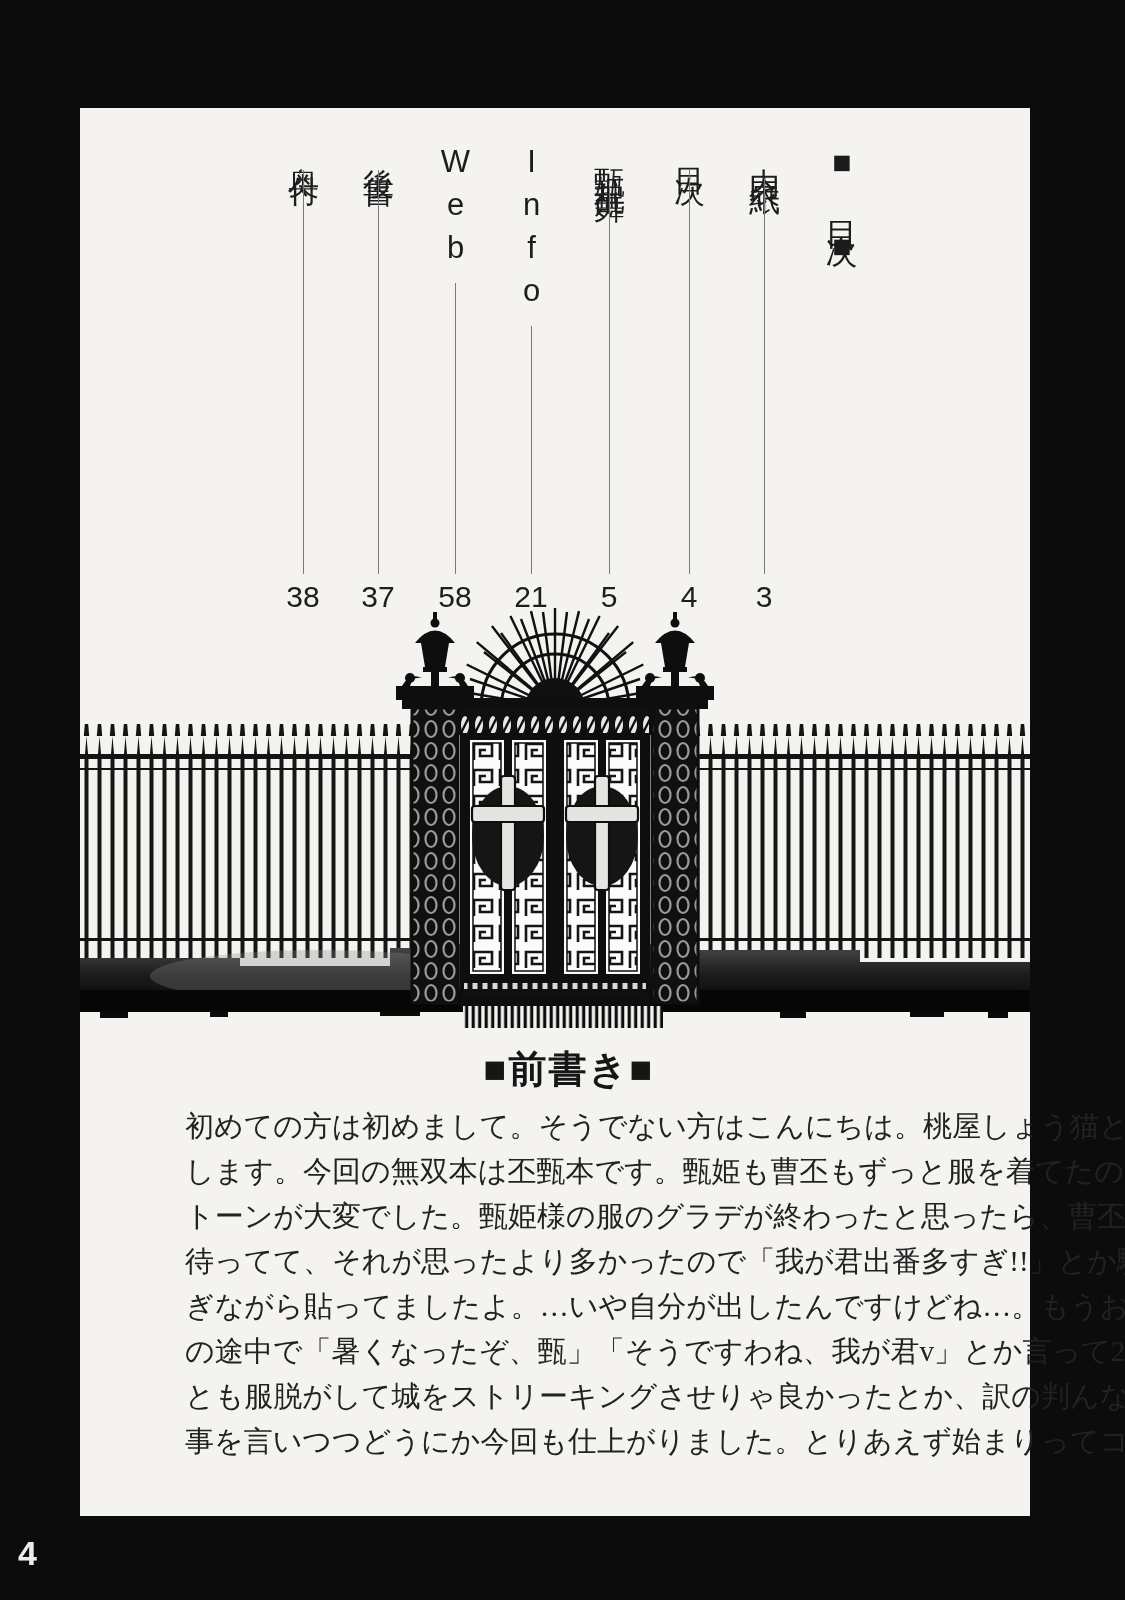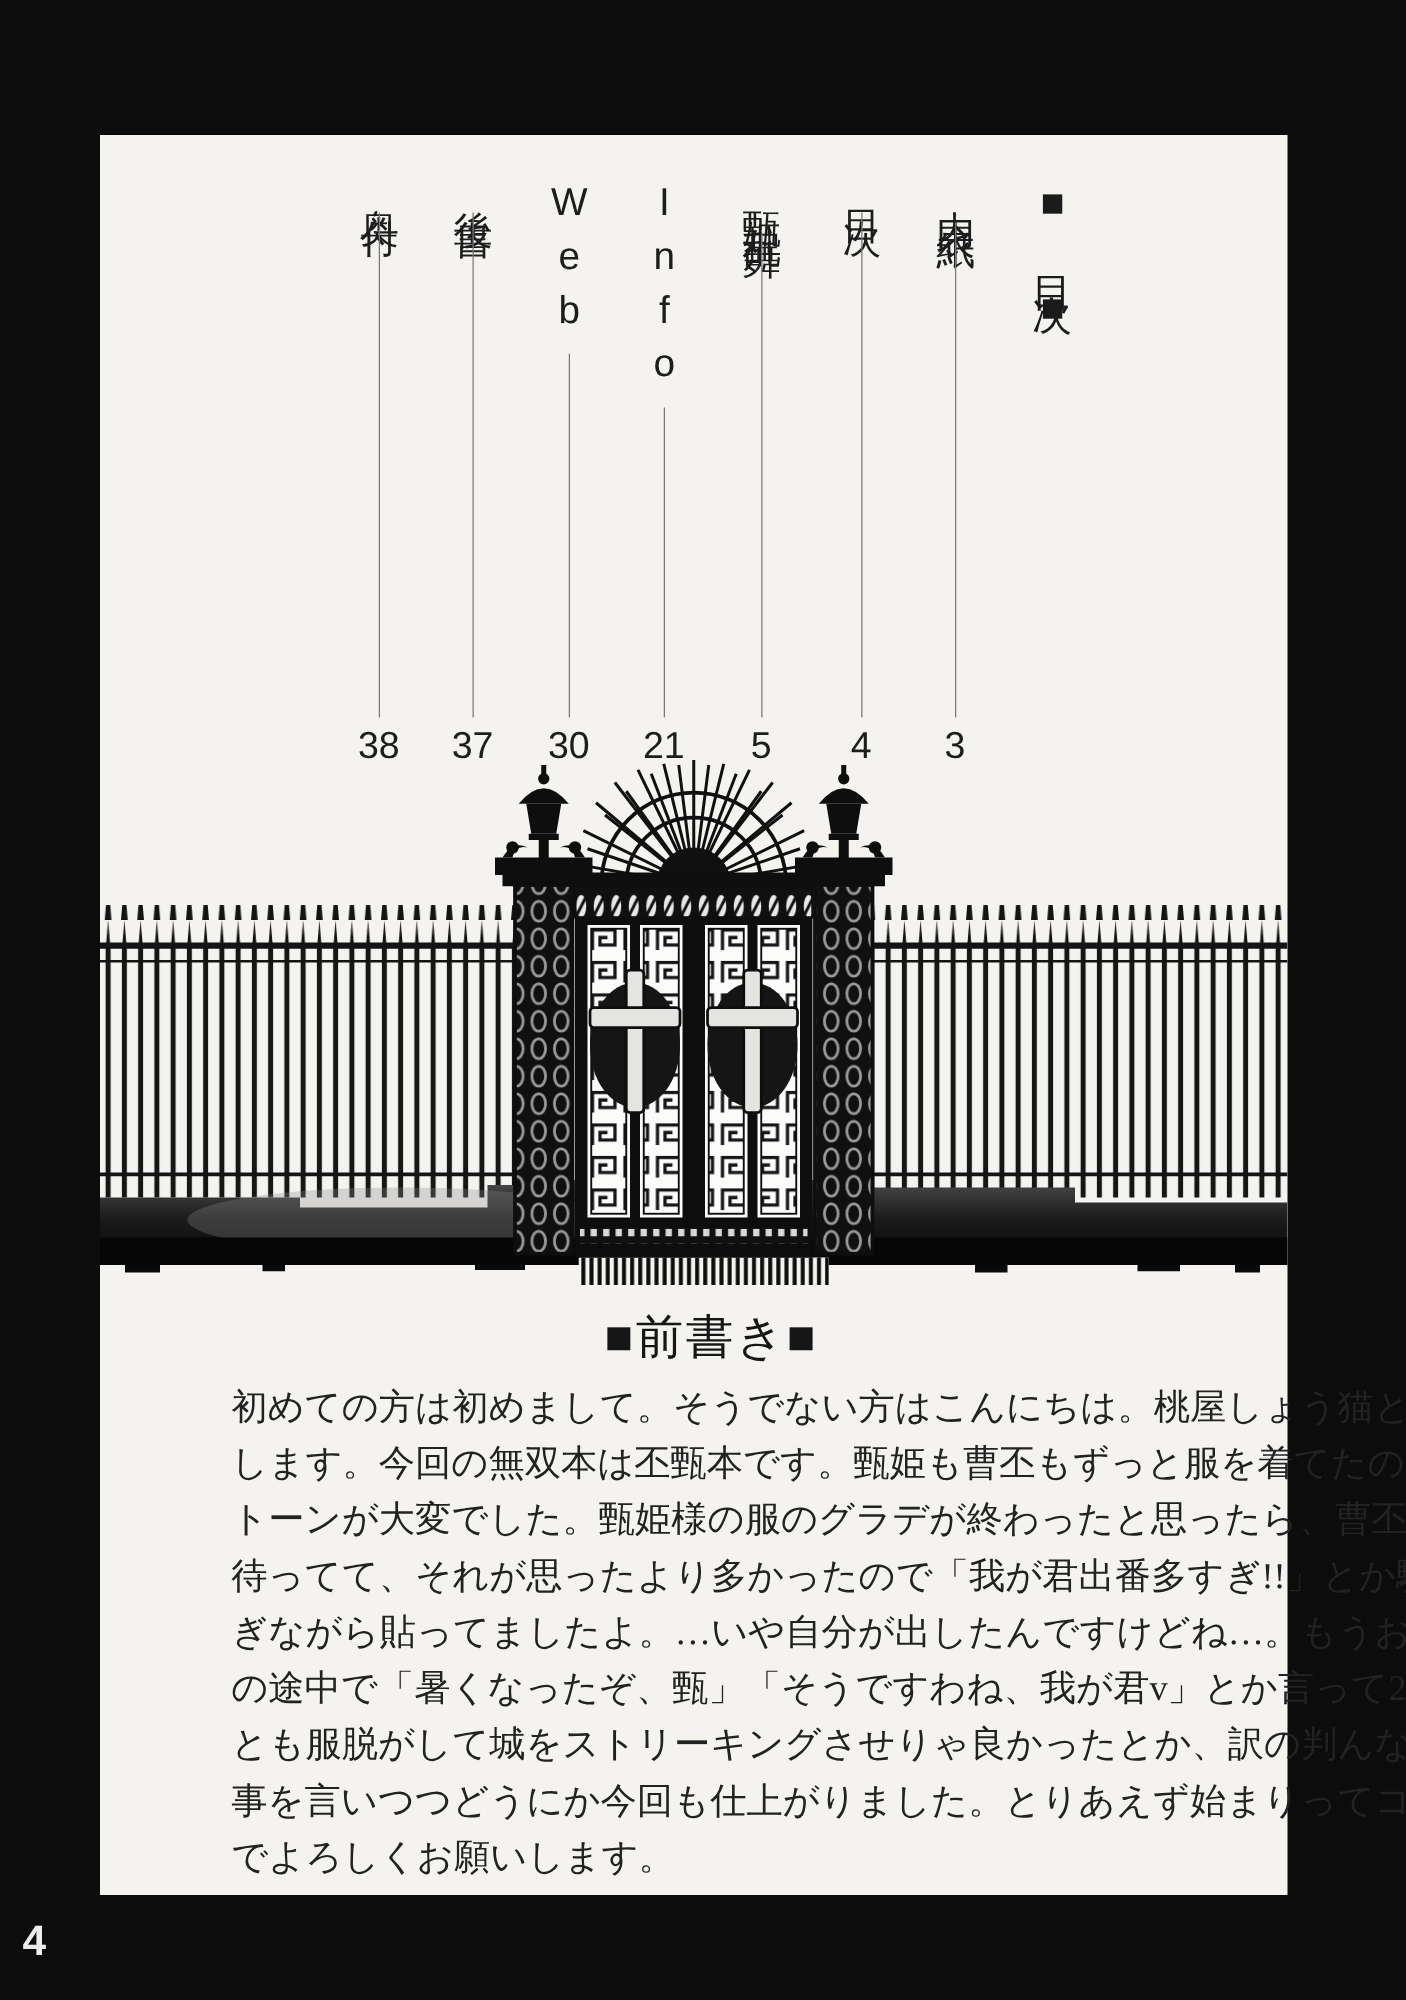--- a/index.html
+++ b/index.html
@@ -39,21 +39,21 @@
   .toc-page{
     font-size:30px;color:#1d1d1d;line-height:1;
   }
   
   .gate-wrap{position:absolute;left:0;top:500px;width:950px;height:425px;}
   
   .preface-title{
     position:absolute;left:0;top:936px;width:950px;
     text-align:center;
     font-family:"Liberation Serif",serif;
-    font-size:38px;font-weight:normal;color:#161616;
+    font-size:38px;font-weight:bold;color:#161616;
     transform:translateX(14px);
     letter-spacing:2px;
   }
   .preface-body{
     position:absolute;left:105px;top:996px;width:757px;
     font-family:"Liberation Serif",serif;
     font-size:29px;color:#222;
   }
   .preface-line{
     line-height:45px;
@@ -92,21 +92,21 @@
     <div class="toc-page">5</div>
   </div>
   <div class="toc-col" style="left:451px;">
     <div class="toc-label">Info</div>
     <div class="toc-leader"></div>
     <div class="toc-page">21</div>
   </div>
   <div class="toc-col" style="left:375px;">
     <div class="toc-label">Web</div>
     <div class="toc-leader"></div>
-    <div class="toc-page">30</div>
+    <div class="toc-page">58</div>
   </div>
   <div class="toc-col" style="left:298px;align-items:center;">
     <div class="toc-label">後書</div>
     <div class="toc-leader"></div>
     <div class="toc-page">37</div>
   </div>
   <div class="toc-col" style="left:223px;">
     <div class="toc-label">奥付</div>
     <div class="toc-leader"></div>
     <div class="toc-page">38</div>
@@ -280,17 +280,16 @@
   <div class="preface-title">■前書き■</div>
   <div class="preface-body">
     <div class="preface-line">初めての方は初めまして。そうでない方はこんにちは。桃屋しょう猫と申</div>
     <div class="preface-line">します。今回の無双本は丕甄本です。甄姫も曹丕もずっと服を着てたので、</div>
     <div class="preface-line">トーンが大変でした。甄姫様の服のグラデが終わったと思ったら、曹丕が</div>
     <div class="preface-line">待ってて、それが思ったより多かったので「我が君出番多すぎ!!」とか騒</div>
     <div class="preface-line">ぎながら貼ってましたよ。…いや自分が出したんですけどね…。もうお話</div>
     <div class="preface-line">の途中で「暑くなったぞ、甄」「そうですわね、我が君v」とか言って2人</div>
     <div class="preface-line">とも服脱がして城をストリーキングさせりゃ良かったとか、訳の判んない</div>
     <div class="preface-line">事を言いつつどうにか今回も仕上がりました。とりあえず始まりってコト</div>
-    <div class="preface-line last">でよろしくお願いします。</div>
   </div>
 </div>
 
 <div class="folio">4</div>
 
 </body></html>

